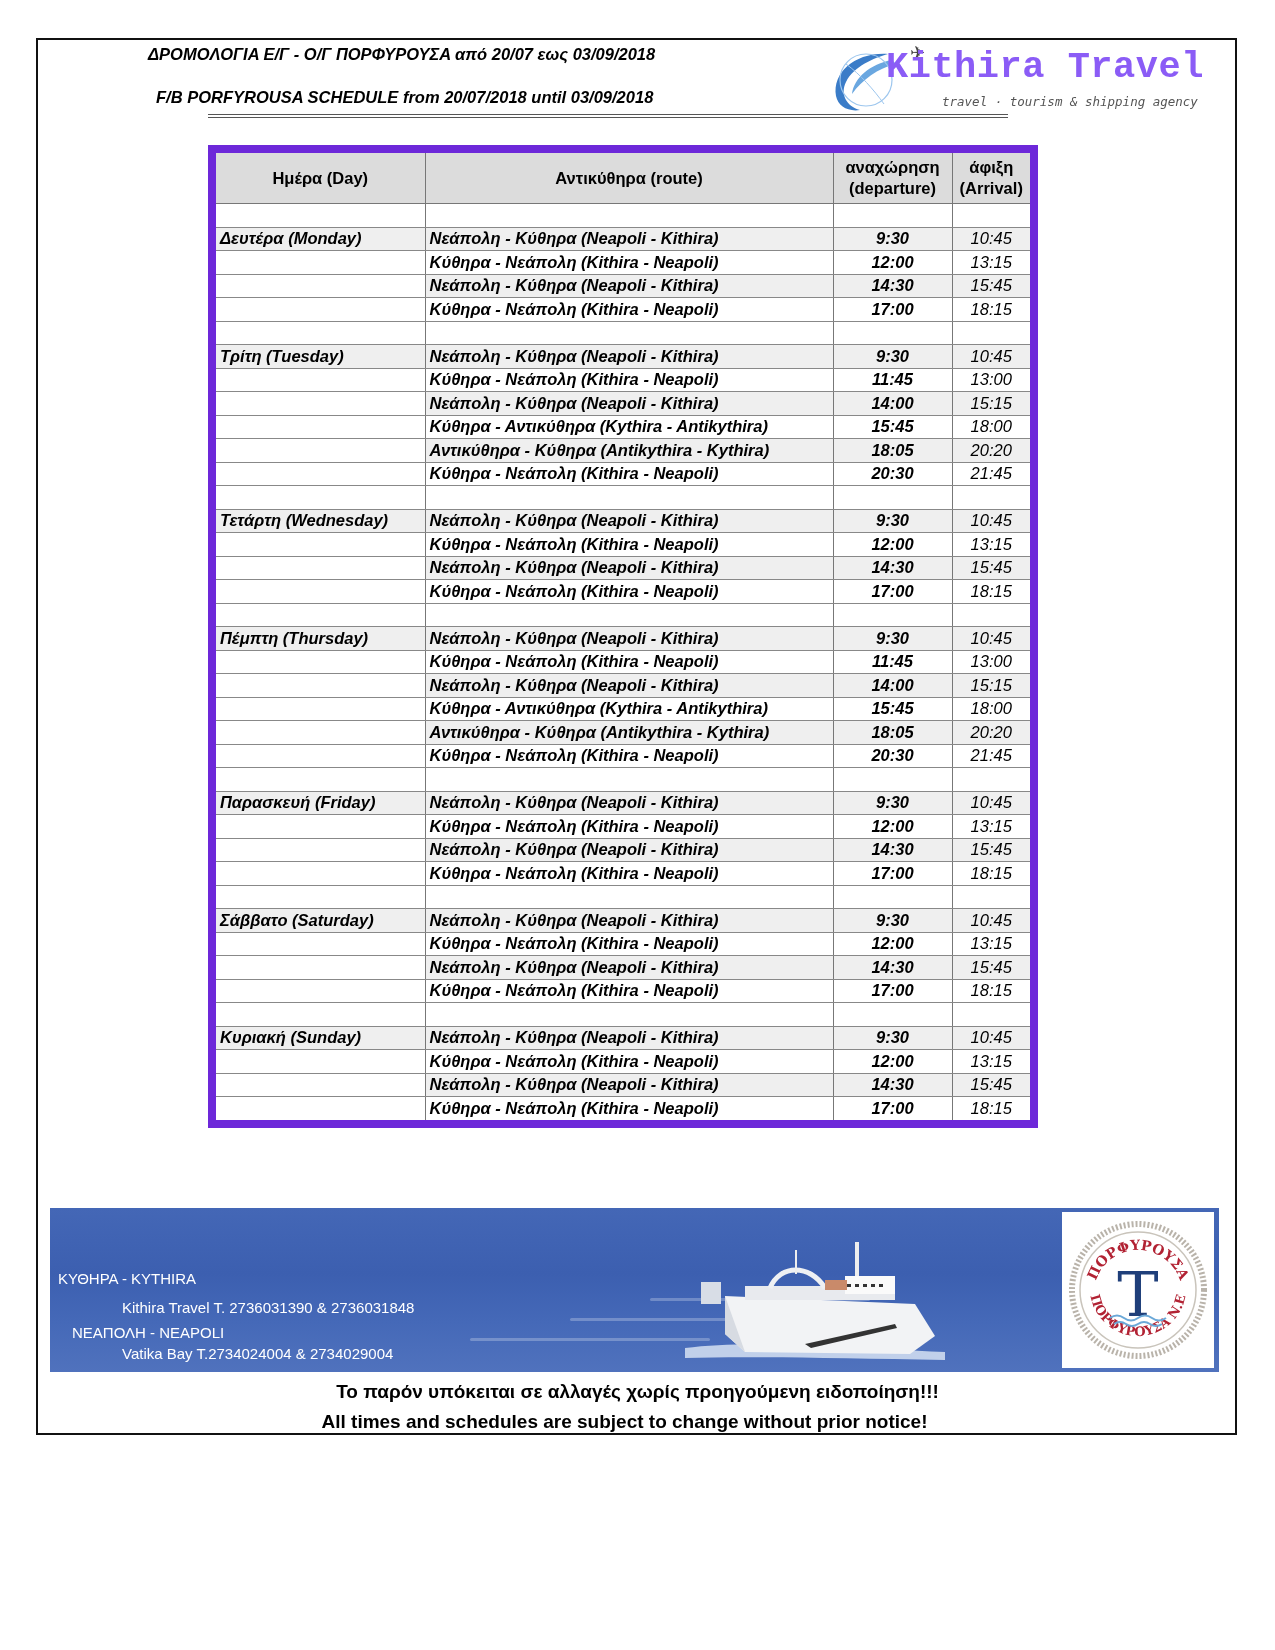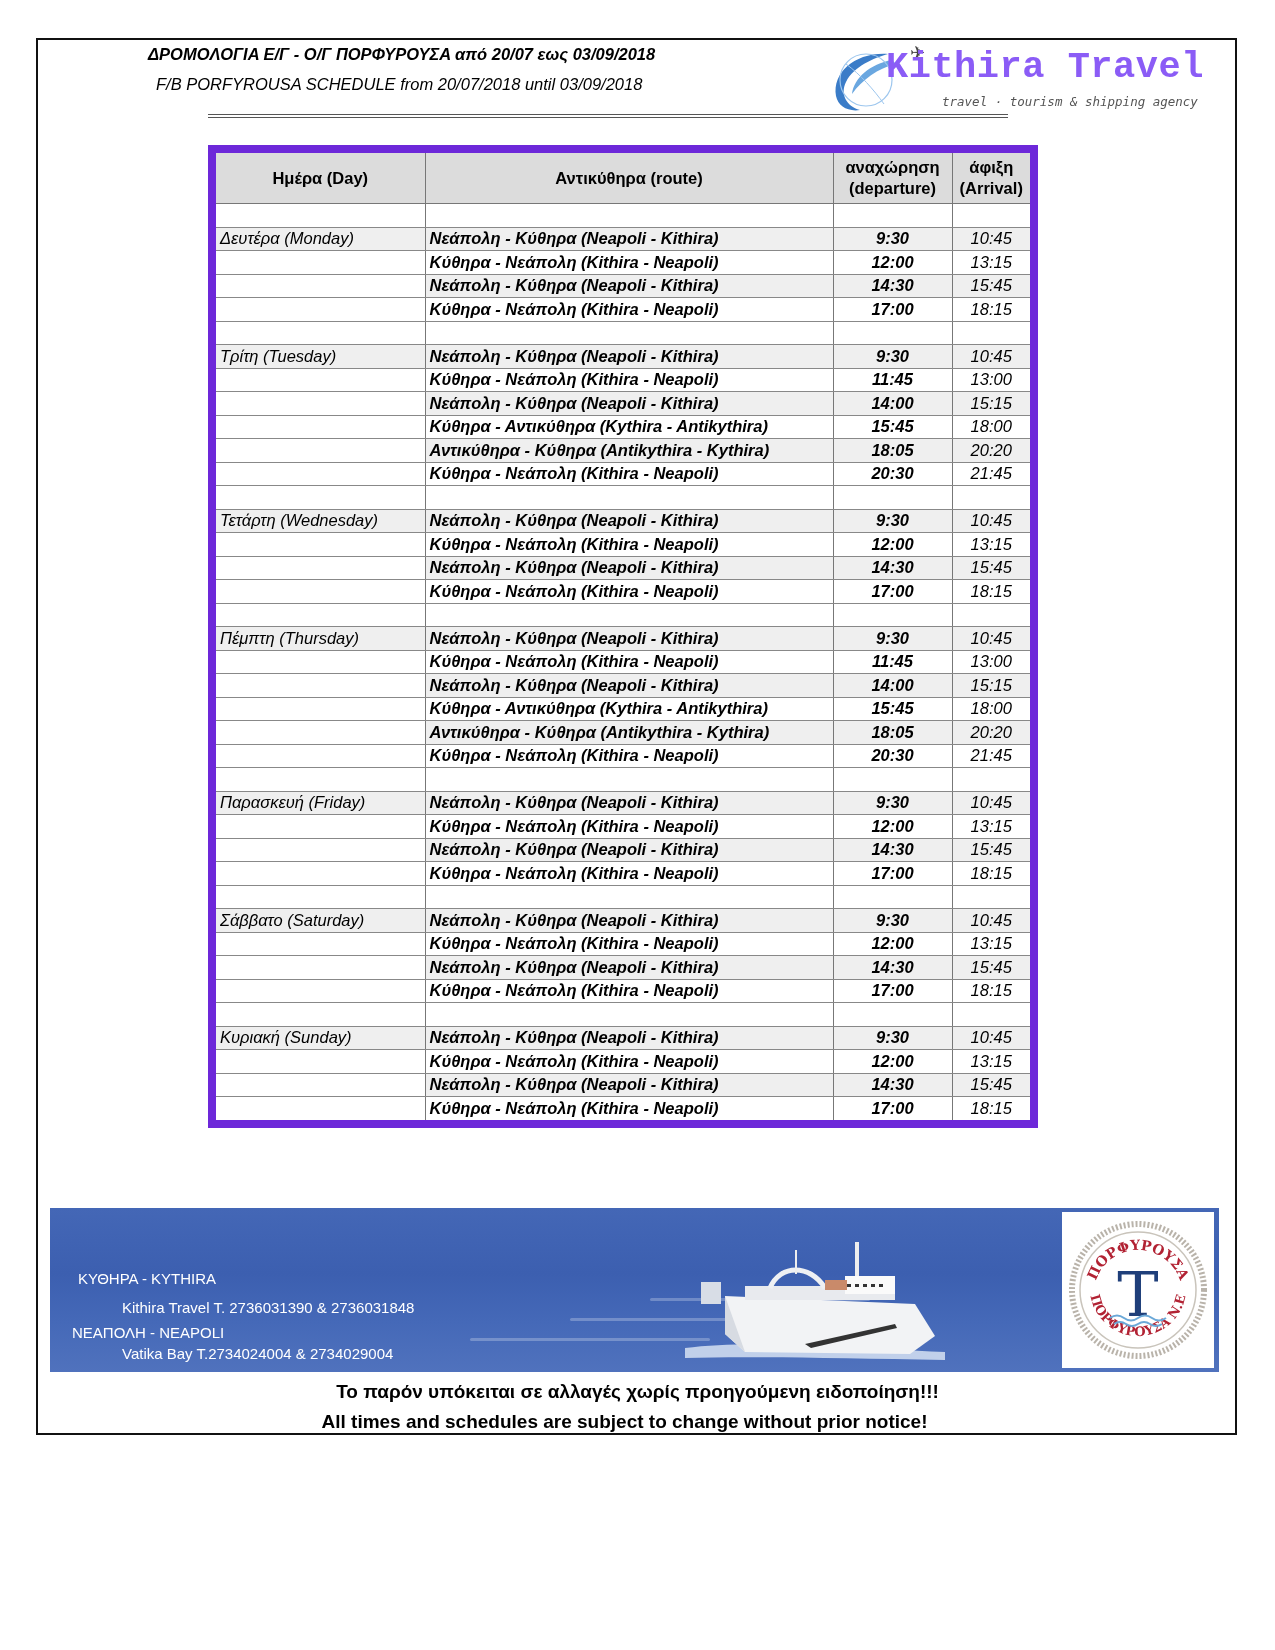--- a/index.html
+++ b/index.html
@@ -1,48 +1,48 @@
 <!DOCTYPE html>
 <html><head>
 <meta charset="utf-8">
 <style>
   html, body { margin: 0; padding: 0; background: #ffffff; }
   body { width: 1275px; height: 1650px; position: relative; overflow: hidden; font-family: "Liberation Sans", sans-serif; color: #000; }
 
   .frame { position: absolute; left: 36px; top: 38px; width: 1197px; height: 1393px; border: 2.5px solid #111; box-sizing: content-box; }
 
   .title1 { position: absolute; left: 148px; top: 45px; font-size: 16.5px; font-weight: bold; font-style: italic; white-space: nowrap; }
-  .title2 { position: absolute; left: 156px; top: 75px; font-size: 16.5px; font-weight: normal; font-style: italic; white-space: nowrap; }
+  .title2 { position: absolute; left: 156px; top: 88px; font-size: 16.5px; font-weight: bold; font-style: italic; white-space: nowrap; }
   .title-rule { position: absolute; left: 208px; top: 114px; width: 800px; height: 2px; border-top: 1px solid #555; border-bottom: 1px solid #555; }
 
   .logo { position: absolute; left: 826px; top: 42px; width: 390px; height: 72px; }
   .logo-globe { position: absolute; left: 0; top: 2px; width: 80px; height: 72px; }
   .logo-name { position: absolute; left: 60px; top: 4px; font-family: Liberation Mono, monospace; font-weight: bold; font-size: 37px; color: #8b5cf6; letter-spacing: 0.5px; white-space: nowrap; }
   .logo-tag { position: absolute; left: 80px; top: 52px; font-family: "DejaVu Sans Mono", monospace; font-style: italic; font-size: 12.5px; color: #555; white-space: nowrap; margin-left: 36px; }
   .logo-plane { position: absolute; left: 84px; top: 0px; font-size: 18px; color: #444; }
 
   table.sched { position: absolute; left: 208px; top: 145px; width: 822px; border-collapse: collapse; border: 8px solid #6d28d9; table-layout: fixed; }
   table.sched col.c-day { width: 213px; }
   table.sched col.c-route { width: 408px; }
   table.sched col.c-dep { width: 119px; }
   table.sched col.c-arr { width: 82px; }
   table.sched th { background: #dcdcdc; font-weight: bold; font-size: 16.5px; height: 50px; border: 1px solid #777; padding: 0 2px; text-align: center; line-height: 21px; }
   table.sched td { height: 22.5px; border-left: 1px solid #777; border-right: 1px solid #777; border-bottom: 1px solid #888; padding: 0 4px; font-size: 16.5px; font-style: italic; white-space: nowrap; overflow: hidden; }
   table.sched tr.alt td { background: #efefef; }
   table.sched tr.alt td.day-empty { background: #ffffff; }
   table.sched tr.spacer td { background: #fff; }
-  td.day { font-weight: normal; }
+  td.day { font-weight: bold; }
   td.route { font-weight: bold; }
   td.dep { font-weight: bold; text-align: center; }
   td.arr { text-align: center; font-weight: normal; }
 
   .banner { position: absolute; left: 50px; top: 1208px; width: 1169px; height: 164px; background: linear-gradient(180deg, #4467b6 0%, #3c5fb0 40%, #4569b8 70%, #5072bd 100%); overflow: hidden; }
   .banner .wave { position: absolute; height: 3px; background: rgba(255,255,255,0.25); border-radius: 3px; }
   .b-title { position: absolute; left: 22px; top: 10px; color: #fff; font-size: 26px; white-space: nowrap; letter-spacing: 0.3px; }
-  .b-l1 { position: absolute; left: 28px; top: 62px; color: #fff; font-size: 15px; white-space: nowrap; }
+  .b-l1 { position: absolute; left: 8px; top: 62px; color: #fff; font-size: 15px; white-space: nowrap; }
   .b-l2 { position: absolute; left: 72px; top: 83px; color: #fff; font-size: 15px; white-space: nowrap; margin-top: 8px; }
   .b-l3 { position: absolute; left: 22px; top: 116px; color: #fff; font-size: 15px; white-space: nowrap; }
   .b-l4 { position: absolute; left: 72px; top: 137px; color: #fff; font-size: 15px; white-space: nowrap; }
   .ship { position: absolute; left: 635px; top: 28px; width: 260px; height: 130px; }
   .logo-box { position: absolute; left: 1012px; top: 4px; width: 152px; height: 156px; background: #fff; }
   .seal { position: absolute; left: 4px; top: 6px; width: 144px; height: 144px; }
 
   .notice1 { position: absolute; left: 0; width: 1275px; top: 1381px; text-align: center; font-weight: bold; font-size: 19px; white-space: nowrap; }
   .notice2 { position: absolute; left: 8px; width: 1233px; top: 1411px; text-align: center; font-weight: bold; font-size: 19px; white-space: nowrap; }
 </style>

